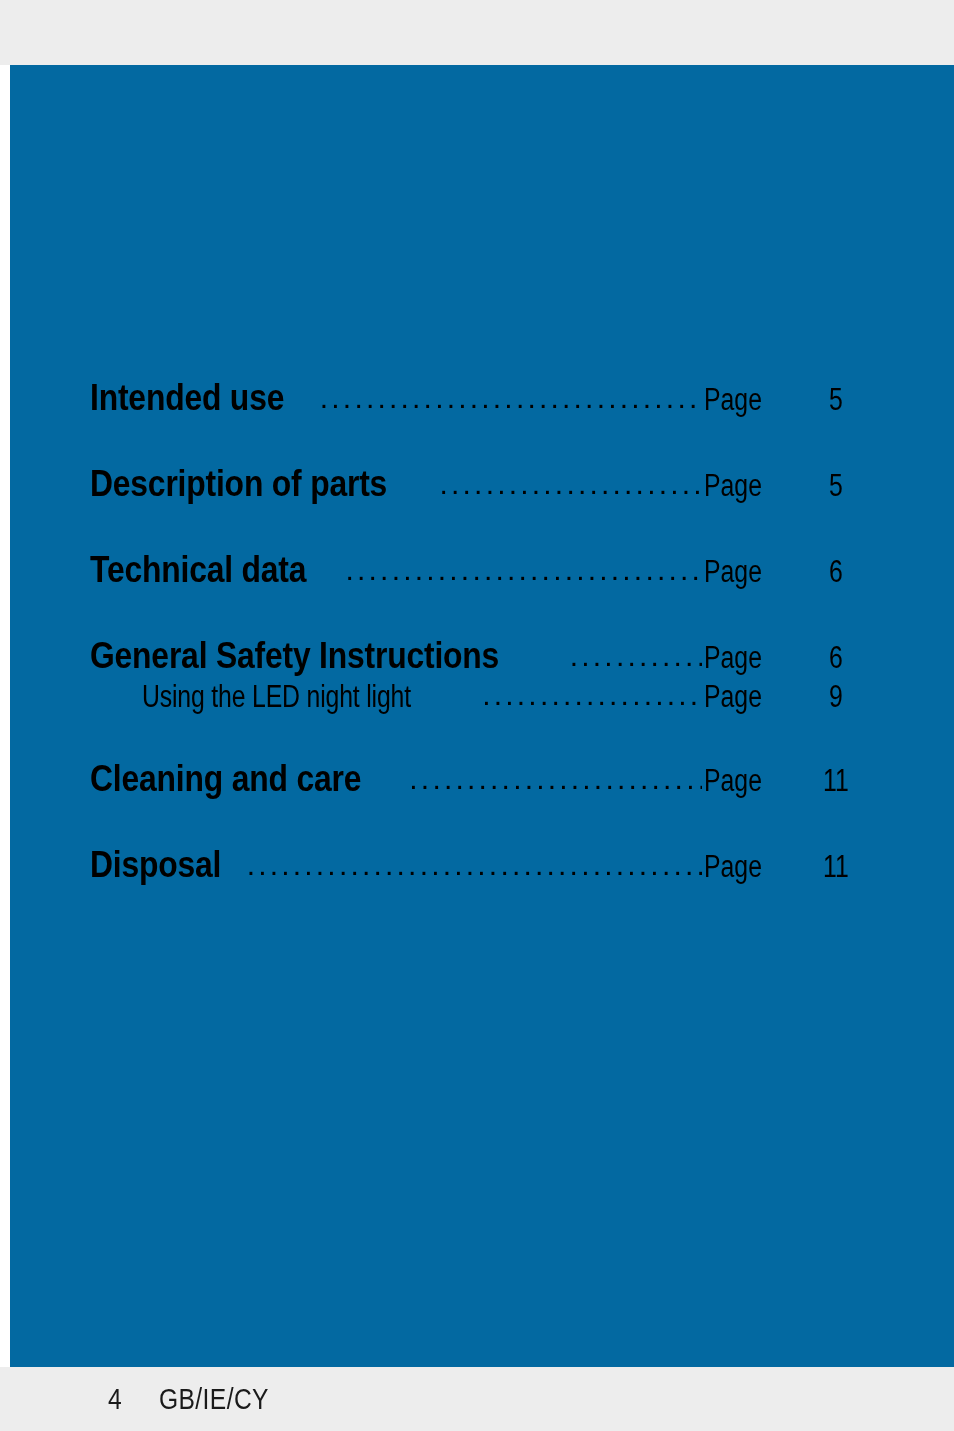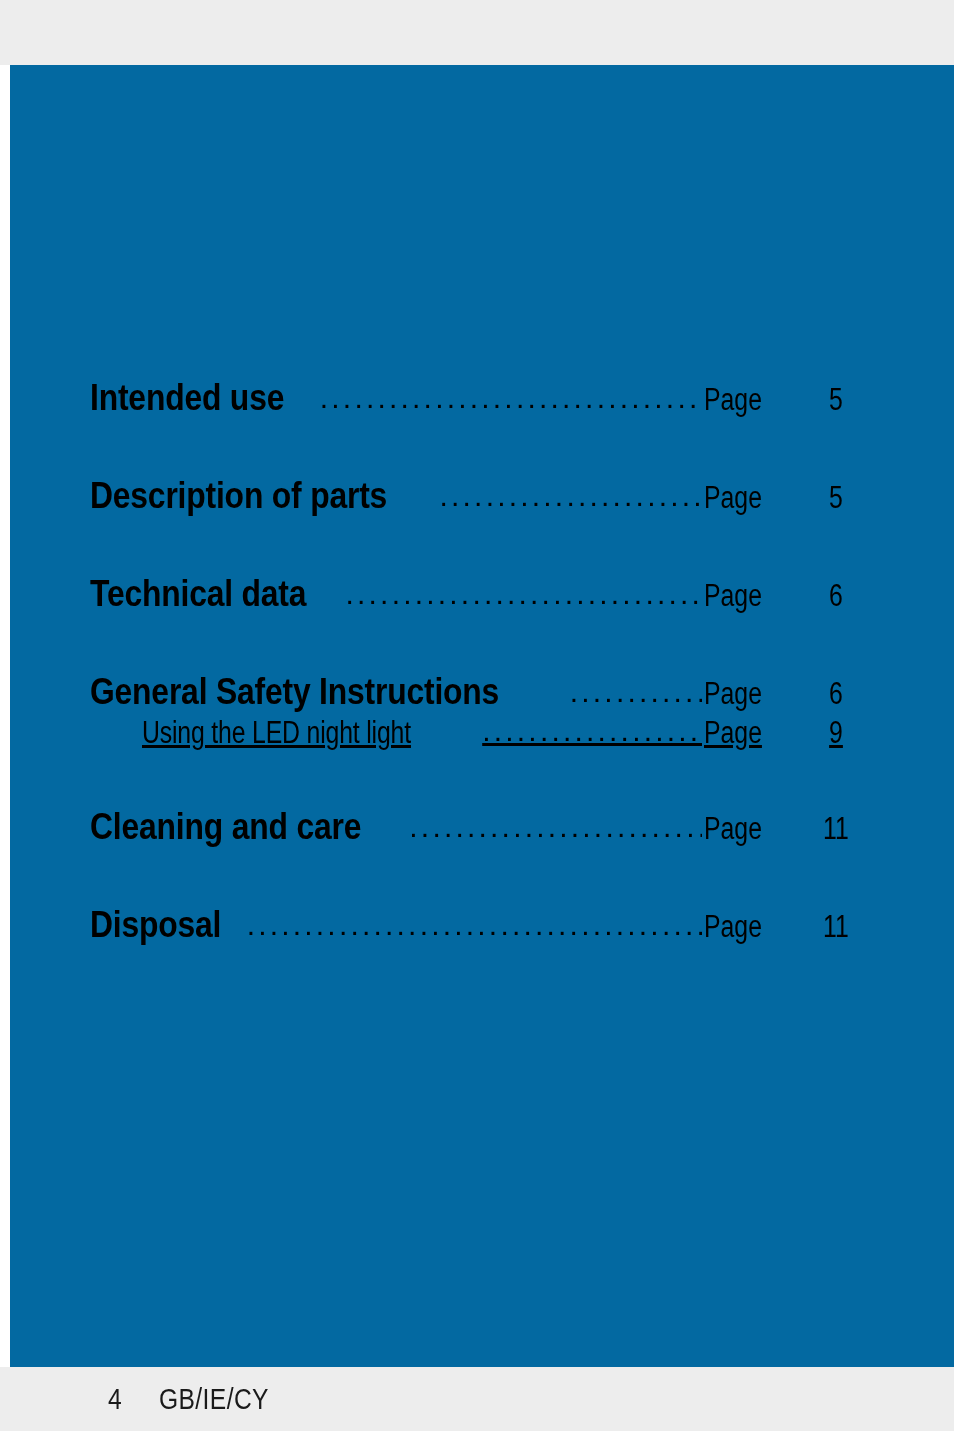--- a/index.html
+++ b/index.html
@@ -48,22 +48,22 @@
   }
 
   .toc-row {
     display: flex;
     align-items: baseline;
     width: 100%;
     color: #000000;
   }
 
   
-  .toc-row.gap-major { margin-top: 58px; }
-  .toc-row.gap-sub   { margin-top: 4px; text-decoration: underline; }
+  .toc-row.gap-major { margin-top: 46px; }
+  .toc-row.gap-sub   { margin-top: 4px; }
   .toc-row.first     { margin-top: 0; }
 
   .entry-title {
     font-weight: bold;
     font-size: 37px;
     line-height: 1.08;
     letter-spacing: -0.2px;
     transform: scaleX(0.86);
     transform-origin: left center;
     white-space: nowrap;

